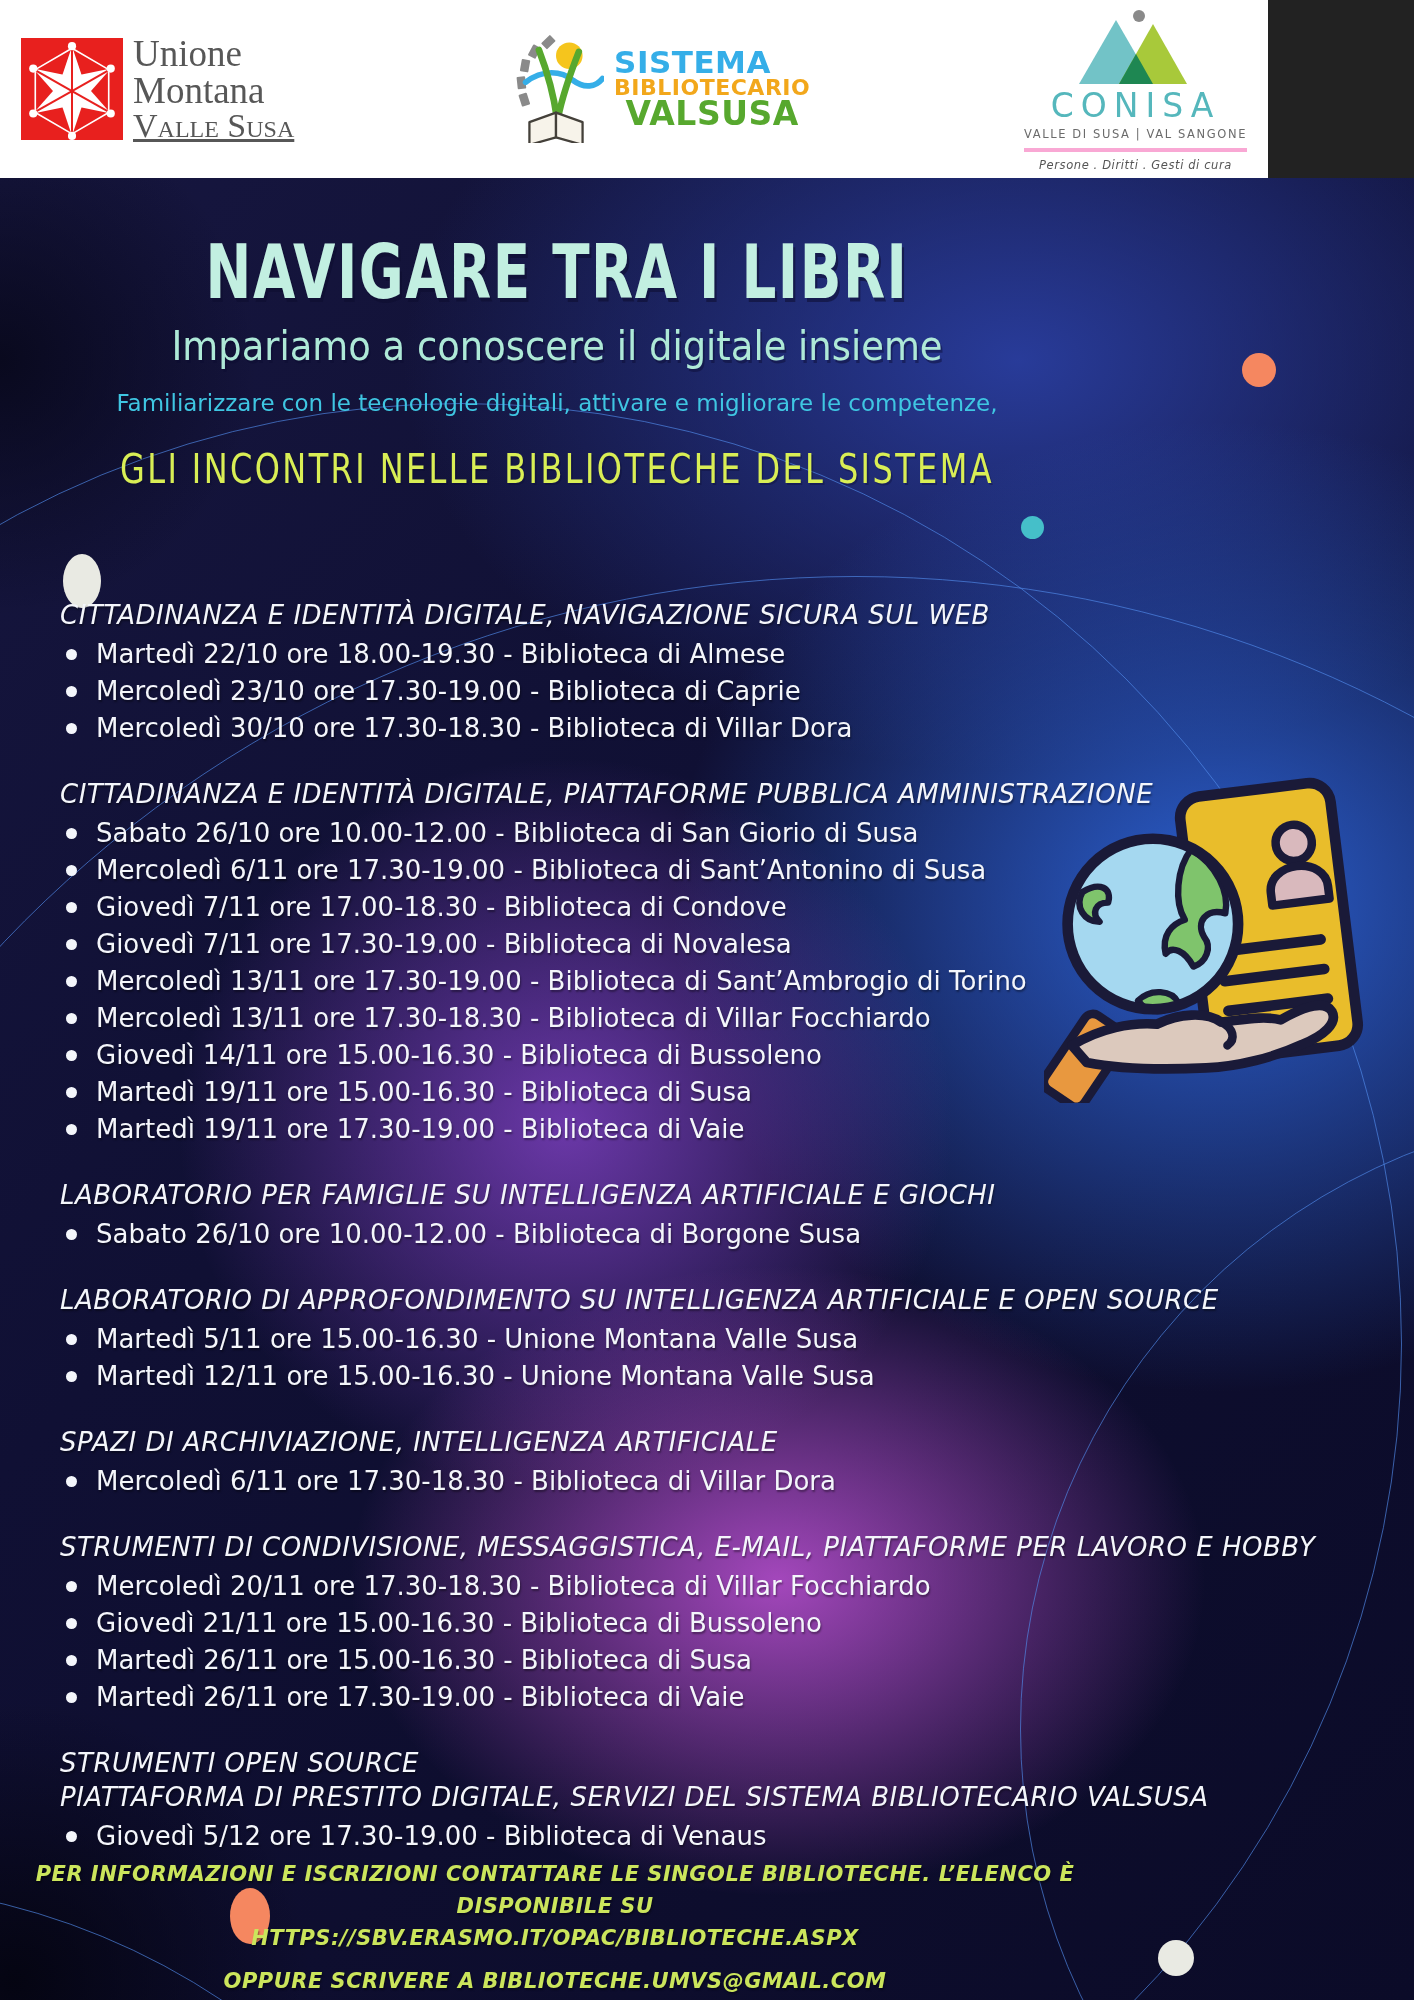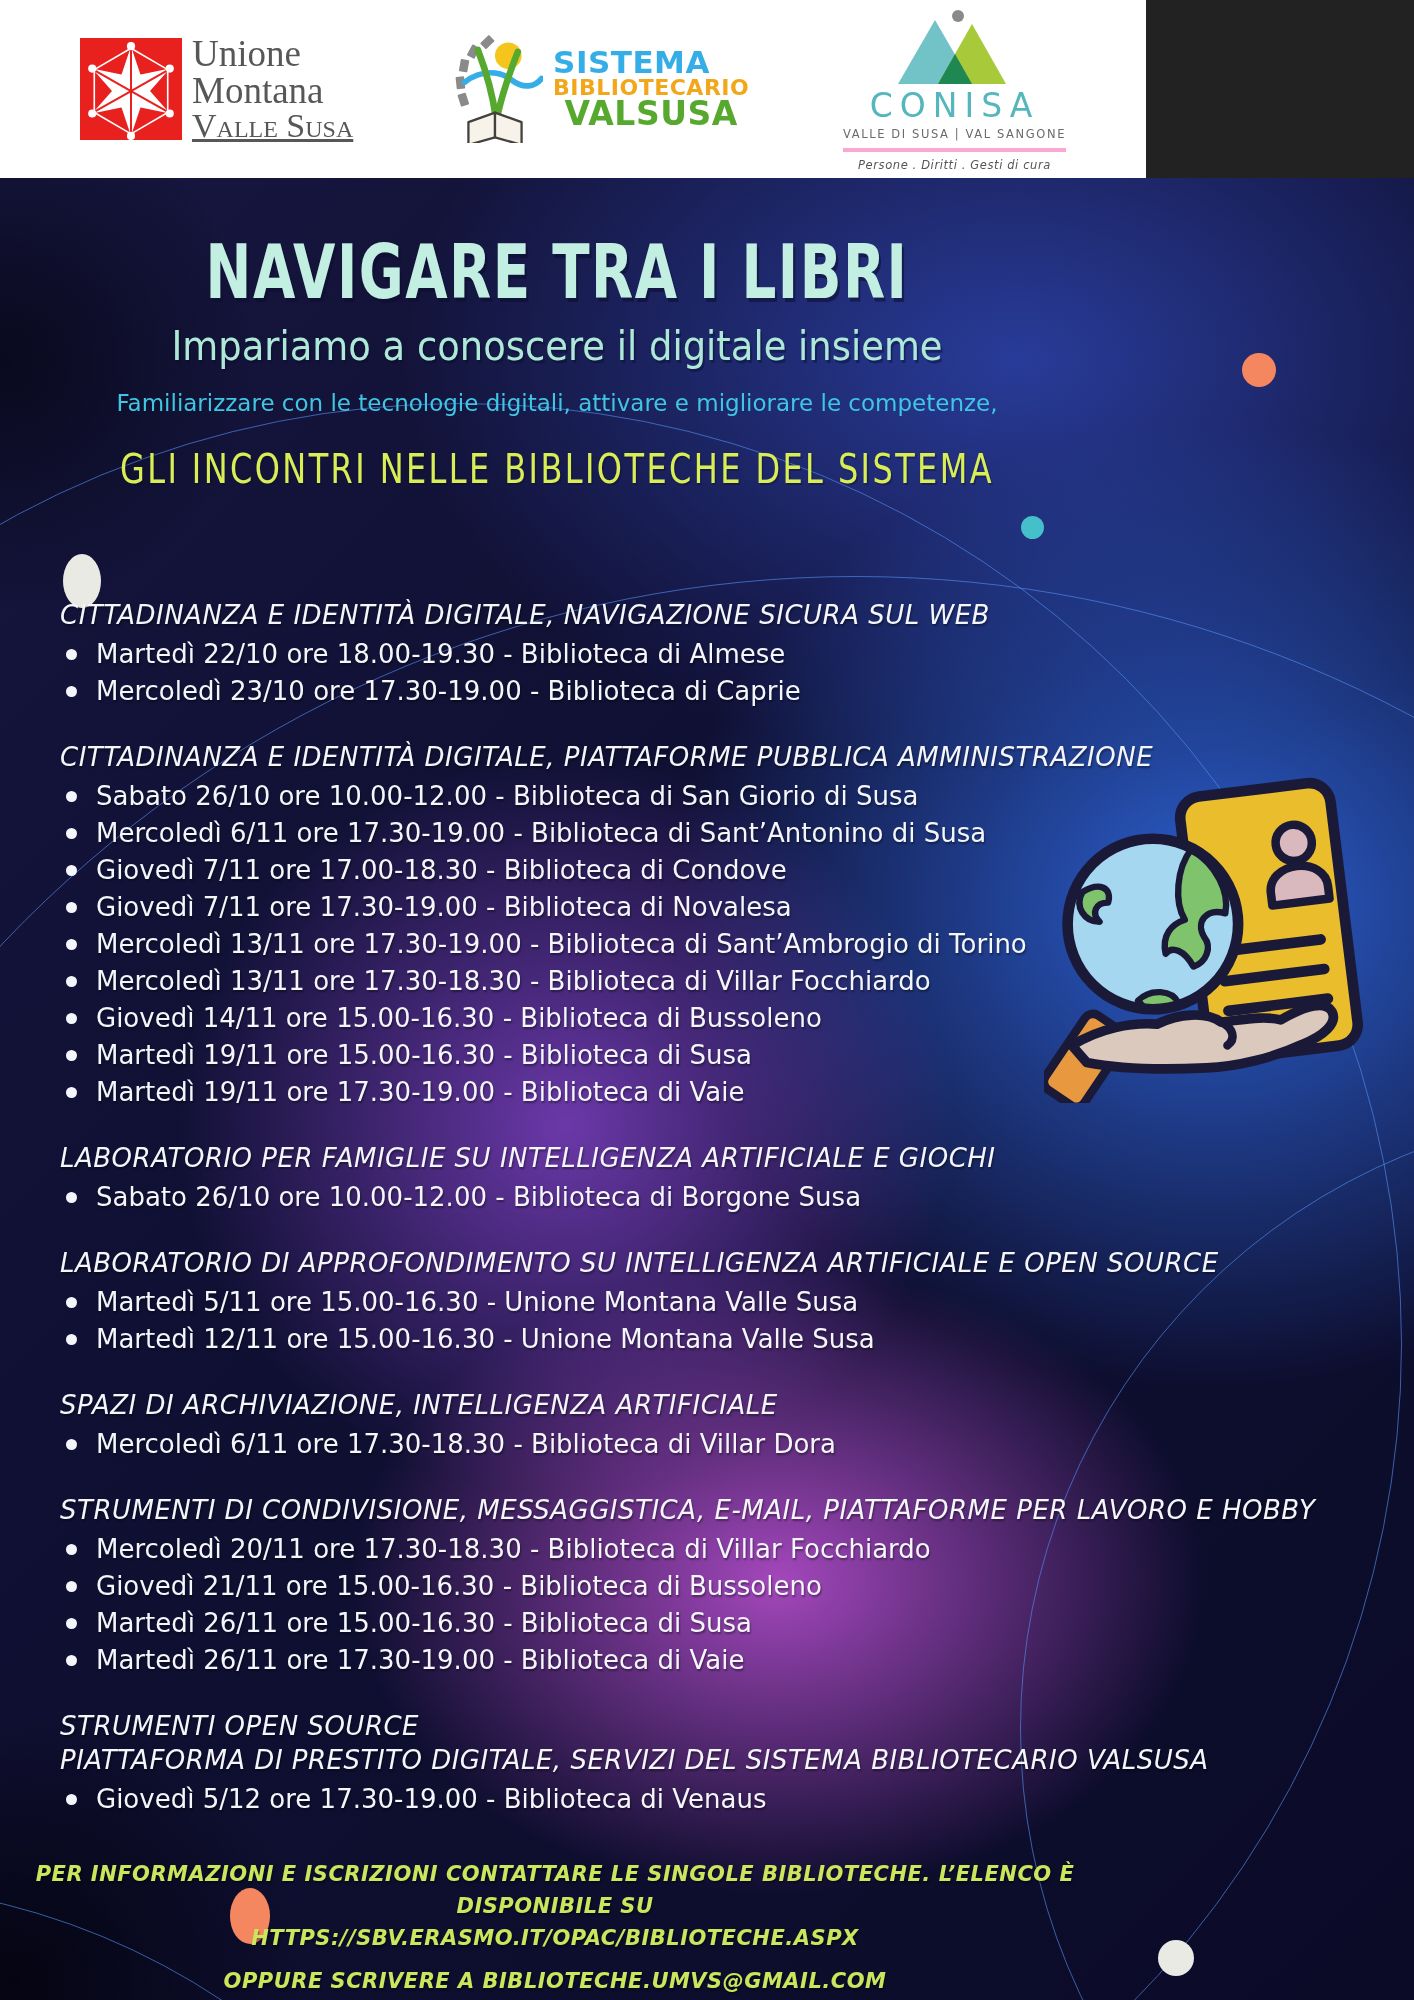--- a/index.html
+++ b/index.html
@@ -2,23 +2,23 @@
 <html style="--c-mint: #c2efe1; --c-mint2: #aee9d7; --c-cyan: #3fc6e2; --c-yellow: #d9ee55; --c-footer: #cbe55c; --c-white: #f4f6fb; --c-orange: #f58760; --c-teal: #45bfc9; --c-card: #e9bd2b; --c-globe: #a5d8f0; --c-land: #7fc46c; --c-hand: #dcc9bd; --c-cuff: #e8983f; --c-outline: #1a1a38;"><head>
 <meta charset="utf-8">
 <style>
   html,body { margin:0; padding:0; background:#222; }
   .poster {
     position:relative; width:1414px; height:2000px; overflow:hidden;
     font-family:"DejaVu Sans", sans-serif; margin:0 auto;
   }
   
   .header {
-    position:absolute; top:0; left:0; width:1146px; height:178px;
+    position:absolute; top:0; left:0; width:1268px; height:178px;
     background:#ffffff; z-index:6; display:flex; align-items:center;
-    justify-content:space-between; padding:0 80px; box-sizing:border-box;
+    justify-content:space-between; padding:0 21px; box-sizing:border-box;
   }
   .logo { display:flex; align-items:center; gap:10px; }
   .um-square { width:102px; height:102px; background:#e8201e; flex:0 0 auto; }
   .um-text { font-family:"Liberation Serif", serif; color:#575757; line-height:1.0; }
   .um-line { font-size:37px; }
   .um-vs { font-size:34px; font-variant:small-caps; letter-spacing:0px;text-decoration:underline; }
   .sb-text { line-height:0.95; font-weight:bold; letter-spacing:0.5px; }
   .sb-l1 { color:#35aee8; font-size:31px; }
   .sb-l2 { color:#f2a71b; font-size:22px; }
   .sb-l3 { color:#57a82e; font-size:33px;text-align:center; }
@@ -208,20 +208,21 @@
     </div>
     <span class="hero-heading">GLI INCONTRI NELLE BIBLIOTECHE DEL SISTEMA</span>
   </div>
 
   <div class="sections">
       <div class="section">
         <div class="section-title">CITTADINANZA E IDENTITÀ DIGITALE, NAVIGAZIONE SICURA SUL WEB</div>
         <ul class="events">
           <li>Martedì 22/10 ore 18.00-19.30 - Biblioteca di Almese</li>
           <li>Mercoledì 23/10 ore 17.30-19.00 - Biblioteca di Caprie</li>
+          <li>Mercoledì 30/10 ore 17.30-18.30 - Biblioteca di Villar Dora</li>
         </ul>
       </div>
       <div class="section">
         <div class="section-title">CITTADINANZA E IDENTITÀ DIGITALE, PIATTAFORME PUBBLICA AMMINISTRAZIONE</div>
         <ul class="events">
           <li>Sabato 26/10 ore 10.00-12.00 - Biblioteca di San Giorio di Susa</li>
           <li>Mercoledì 6/11 ore 17.30-19.00 - Biblioteca di Sant’Antonino di Susa</li>
           <li>Giovedì 7/11 ore 17.00-18.30 - Biblioteca di Condove</li>
           <li>Giovedì 7/11 ore 17.30-19.00 - Biblioteca di Novalesa</li>
           <li>Mercoledì 13/11 ore 17.30-19.00 - Biblioteca di Sant’Ambrogio di Torino</li>

